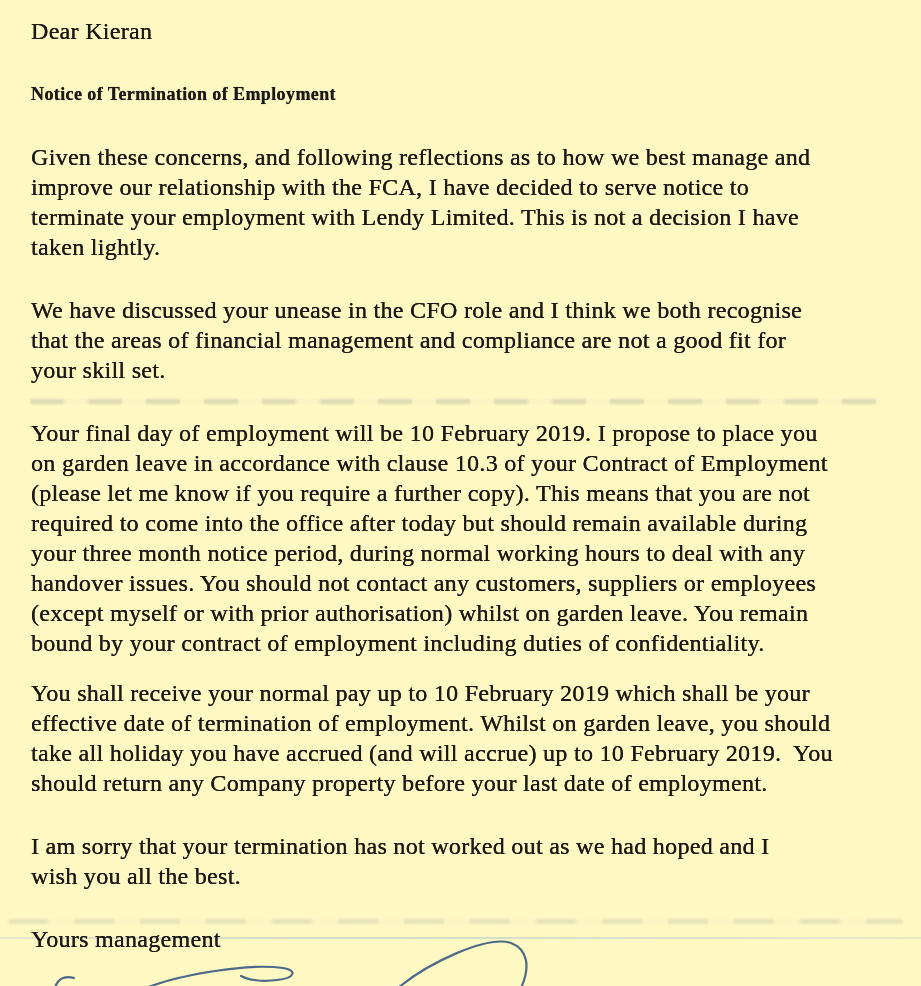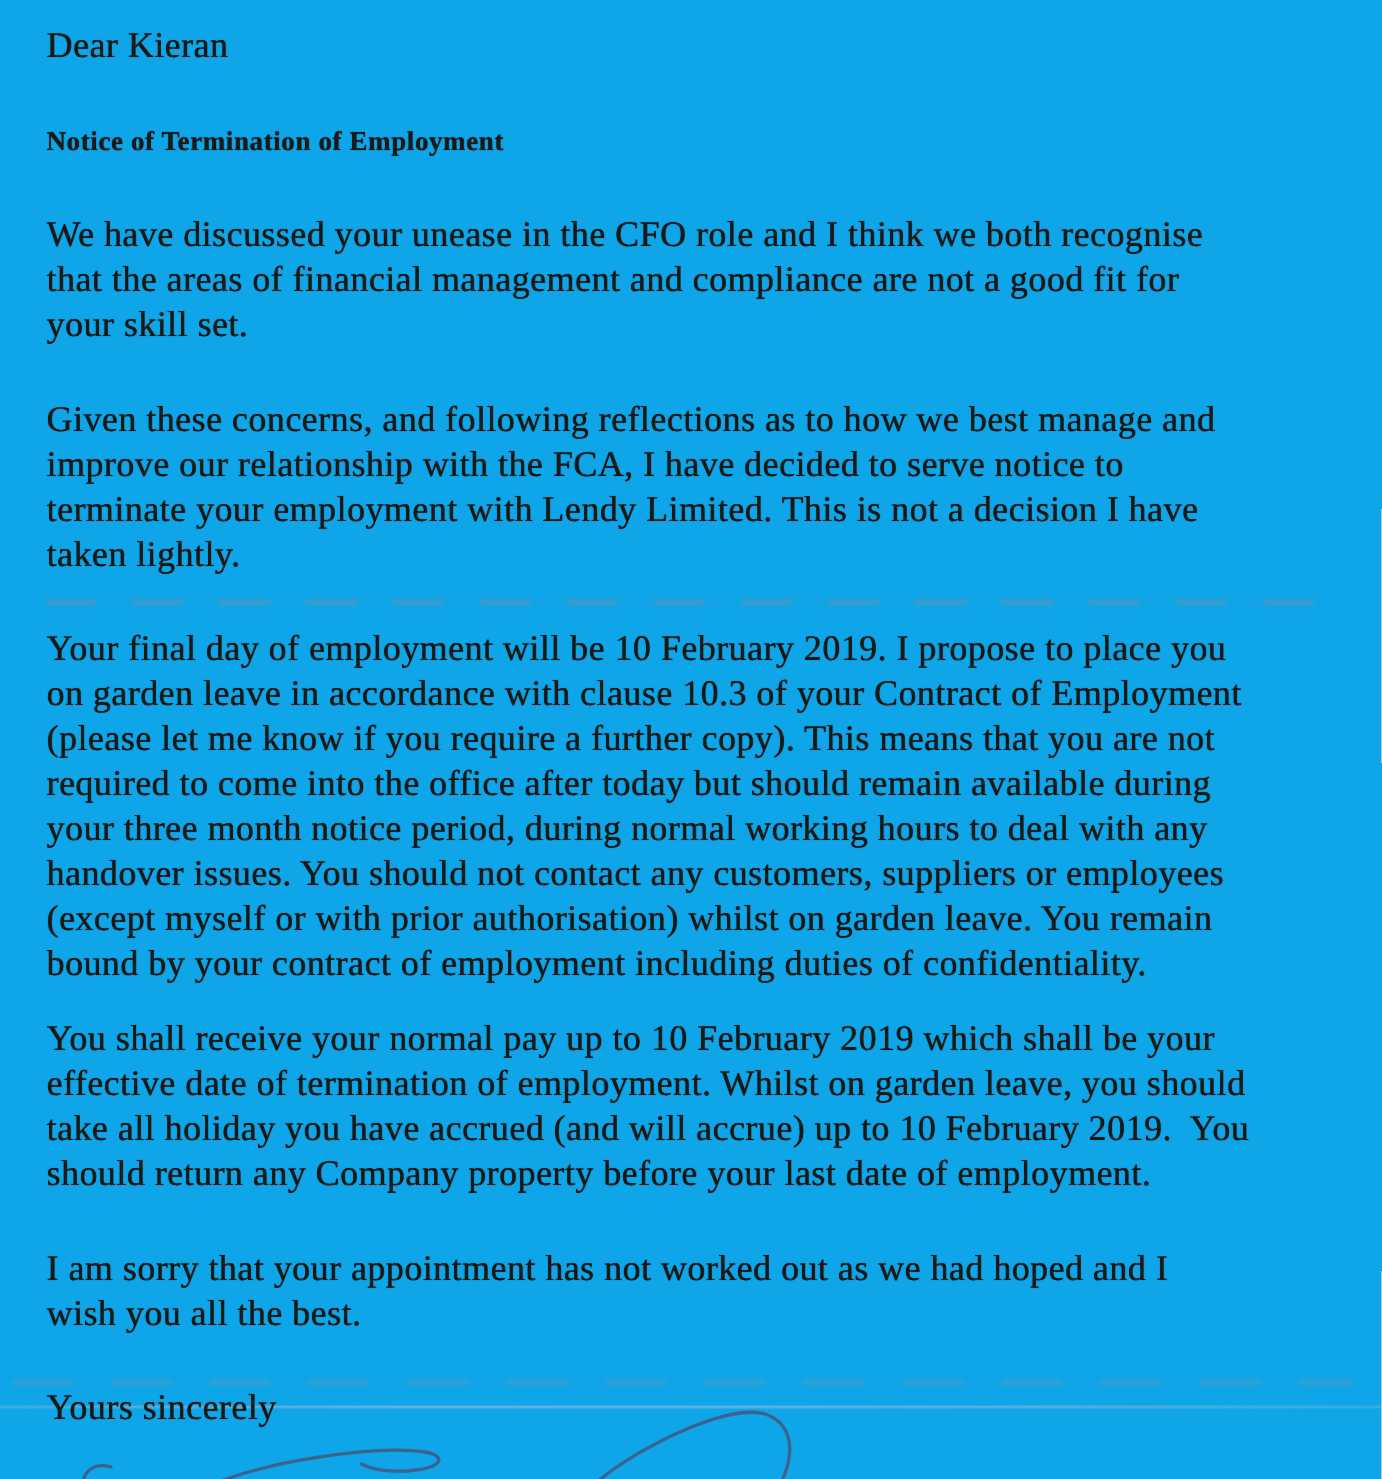--- a/index.html
+++ b/index.html
@@ -4,21 +4,21 @@
 <style>
   html, body {
     margin: 0;
     padding: 0;
     background: #ffffff;
   }
   .page {
     position: relative;
     width: 921px;
     height: 986px;
-    background: #0ea5e9;
+    background: #fef9c3;
     overflow: hidden;
     font-family: "Liberation Serif", "DejaVu Serif", serif;
     color: #1b1916;
   }
   .letter {
     position: relative;
     padding: 16px 28px 0 31px;
     z-index: 2;
   }
   .salutation, .para, .closing {
@@ -84,47 +84,47 @@
 
   <div class="artifact dash-band-1"></div>
   <div class="artifact dash-band-2"></div>
   <div class="artifact scan-line"></div>
 
   <div class="letter">
     <div class="salutation">Dear Kieran</div>
 
     <div class="subject">Notice of Termination of Employment</div>
 
-    <div class="para para-1">We have discussed your unease in the CFO role and I think we both recognise
-that the areas of financial management and compliance are not a good fit for
-your skill set.</div>
-
     <div class="para para-2">Given these concerns, and following reflections as to how we best manage and
 improve our relationship with the FCA, I have decided to serve notice to
 terminate your employment with Lendy Limited. This is not a decision I have
 taken lightly.</div>
+
+    <div class="para para-1">We have discussed your unease in the CFO role and I think we both recognise
+that the areas of financial management and compliance are not a good fit for
+your skill set.</div>
 
     <div class="para para-3">Your final day of employment will be 10 February 2019. I propose to place you
 on garden leave in accordance with clause 10.3 of your Contract of Employment
 (please let me know if you require a further copy). This means that you are not
 required to come into the office after today but should remain available during
 your three month notice period, during normal working hours to deal with any
 handover issues. You should not contact any customers, suppliers or employees
 (except myself or with prior authorisation) whilst on garden leave. You remain
 bound by your contract of employment including duties of confidentiality.</div>
 
     <div class="para para-4">You shall receive your normal pay up to 10 February 2019 which shall be your
 effective date of termination of employment. Whilst on garden leave, you should
 take all holiday you have accrued (and will accrue) up to 10 February 2019.  You
 should return any Company property before your last date of employment.</div>
 
-    <div class="para para-5">I am sorry that your appointment has not worked out as we had hoped and I
+    <div class="para para-5">I am sorry that your termination has not worked out as we had hoped and I
 wish you all the best.</div>
 
-    <div class="closing">Yours sincerely</div>
+    <div class="closing">Yours management</div>
   </div>
 
   <svg class="signature-svg" viewBox="0 0 921 986" xmlns="http://www.w3.org/2000/svg">
     <g fill="none" stroke="#3f5d86" stroke-width="2.2" stroke-linecap="round" opacity="0.92">
 
       <path d="M 55 988 C 57 980 63 975 74 978"></path>
 
       <path d="M 146 988 C 178 975 248 963 283 968 C 297 970 296 978 277 980 C 262 982 248 980 241 976"></path>
 
       <path d="M 398 988 C 428 963 487 935 511 943 C 527 949 531 966 521 988"></path>

